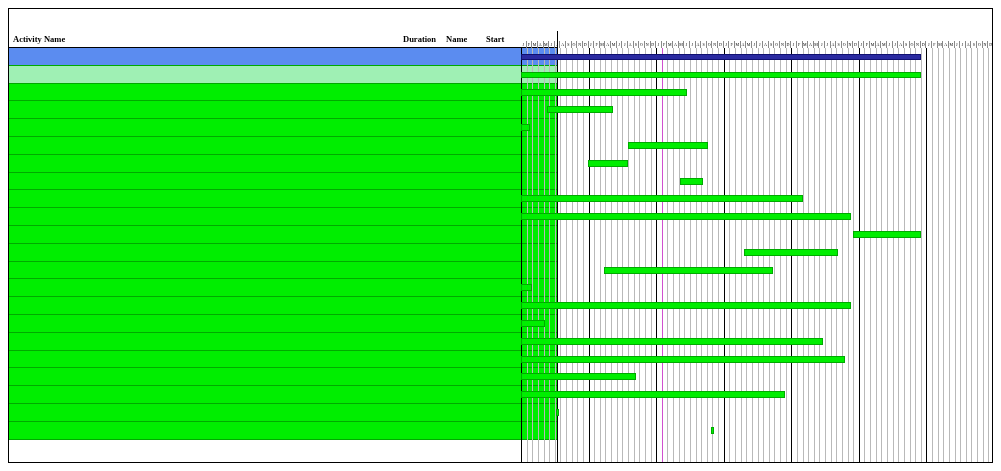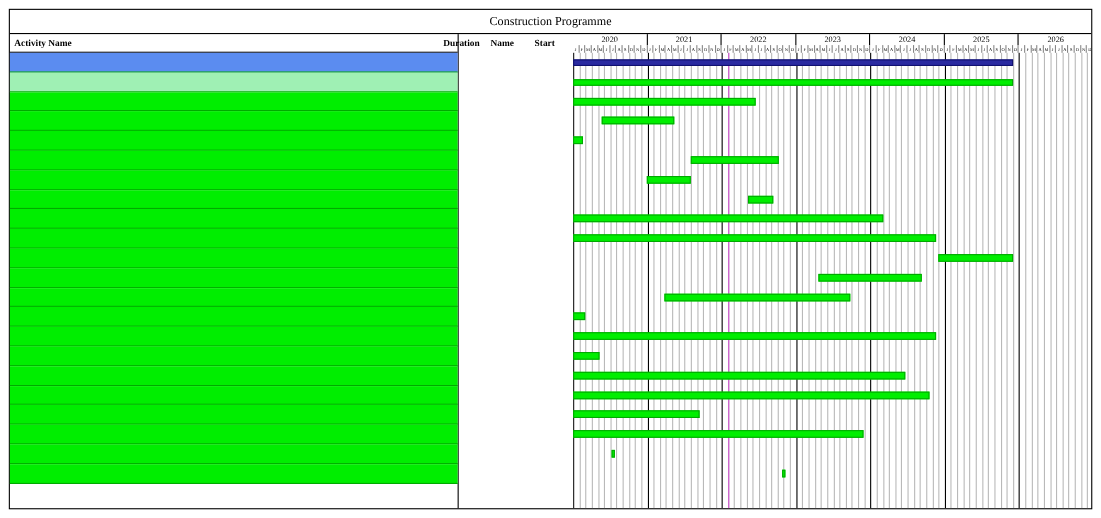--- a/index.html
+++ b/index.html
@@ -2,21 +2,21 @@
 <html><head>
 <meta charset="utf-8">
 <style>
   html,body{margin:0;padding:0;background:#ffffff;}
   body{font-family:"Liberation Sans",sans-serif;}
   #app{position:relative;width:1001px;height:471px;background:#ffffff;overflow:hidden;}
   .frame{position:absolute;left:8px;top:8px;width:985px;height:455px;border:1px solid #000;box-sizing:border-box;}
   .title-bar{position:absolute;left:0;top:0;width:100%;height:22px;border-bottom:1px solid #000;box-sizing:border-box;display:flex;align-items:center;justify-content:center;}
   .title-bar span{font-size:11px;color:#000;font-family:"Liberation Serif",serif;}
   
-  .ltable{position:absolute;left:0;top:22px;width:408px;bottom:0;box-sizing:border-box;border-right:1px solid #000;}
+  .ltable{position:absolute;left:0;top:22px;width:549px;bottom:0;box-sizing:border-box;border-right:1px solid #000;}
   .lhead{position:absolute;left:0;top:0;width:100%;height:17px;border-bottom:1px solid #000;box-sizing:border-box;}
   .lhead .c{position:absolute;top:0;height:16px;line-height:16px;font-size:8.5px;font-weight:bold;color:#000;font-family:"Liberation Serif",serif;}
   .c-act{left:4px;}
   .c-dur{left:394px;}
   .c-start{left:437px;}
   .c-fin{left:477px;}
   .rows{position:absolute;left:0;top:17px;width:100%;bottom:0;}
   .row{position:relative;height:17.8px;box-sizing:border-box;border-bottom:1px solid #0a0;}
   .row .nm{position:absolute;left:4px;top:0;height:17.8px;line-height:17.8px;font-size:7.6px;white-space:nowrap;font-family:"Liberation Serif",serif;}
   .row .du{position:absolute;left:394px;top:0;height:17.8px;line-height:17.8px;font-size:7.6px;font-family:"Liberation Serif",serif;}
@@ -43,23 +43,20 @@
   .bar{position:absolute;top:5px;height:7px;background:#00ee00;border:1px solid #0a0;box-sizing:border-box;}
   .bar.sum{background:#2a2aa0;border:1px solid #101070;height:6px;top:6px;}
   .bar.sum2{background:#00ee00;border:1px solid #0a0;height:6px;top:6px;}
 </style>
 </head>
 <body>
 
 <div id="app">
   <div class="frame">
 
-    <div class="title-bar">
-      <span>Construction Programme</span>
-    </div>
 
     <div class="ltable">
       <div class="lhead">
         <div class="c c-act">Activity Name</div>
         <div class="c c-dur">Duration</div>
         <div class="c c-start">Name</div>
         <div class="c c-fin">Start</div>
       </div>
       <div class="rows" id="rows">
           <div class="row lvl0">
@@ -191,29 +188,20 @@
           <div class="row lvl2">
             <div class="nm"></div>
             <div class="du"></div>
             <div class="st"></div>
             <div class="fi"></div>
           </div>
         </div>
     </div>
 
     <div class="gantt">
-      <div class="yhead" id="yhead">
-          <div class="y" style="left: 0px; width: 67.5714px;">2020</div>
-          <div class="y" style="left: 67.5714px; width: 67.5714px;">2021</div>
-          <div class="y" style="left: 135.143px; width: 67.5714px;">2022</div>
-          <div class="y" style="left: 202.714px; width: 67.5714px;">2023</div>
-          <div class="y" style="left: 270.286px; width: 67.5714px;">2024</div>
-          <div class="y" style="left: 337.857px; width: 67.5714px;">2025</div>
-          <div class="y" style="left: 405.429px; width: 67.5714px;">2026</div>
-        </div>
       <div class="mhead" id="mhead">
           <div class="m" style="left: 0px; width: 5.63095px;">J</div>
           <div class="m" style="left: 5.63095px; width: 5.63095px;">F</div>
           <div class="m" style="left: 11.2619px; width: 5.63095px;">M</div>
           <div class="m" style="left: 16.8929px; width: 5.63095px;">A</div>
           <div class="m" style="left: 22.5238px; width: 5.63095px;">M</div>
           <div class="m" style="left: 28.1548px; width: 5.63095px;">J</div>
           <div class="m" style="left: 33.7857px; width: 5.63095px;">J</div>
           <div class="m" style="left: 39.4167px; width: 5.63095px;">A</div>
           <div class="m" style="left: 45.0476px; width: 5.63095px;">S</div>

